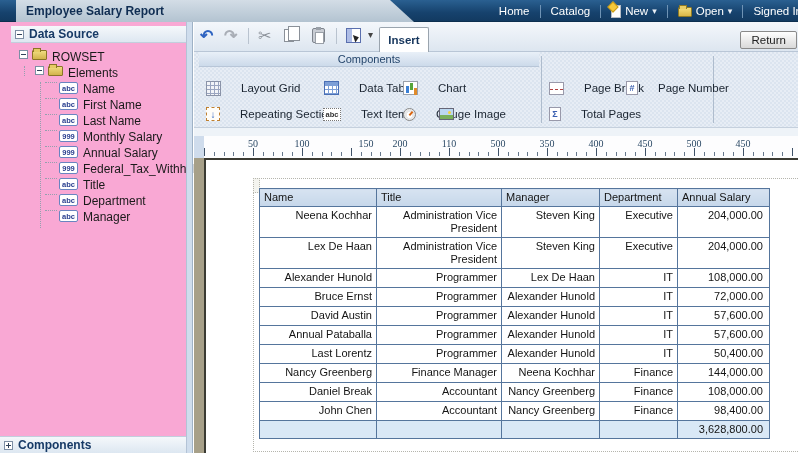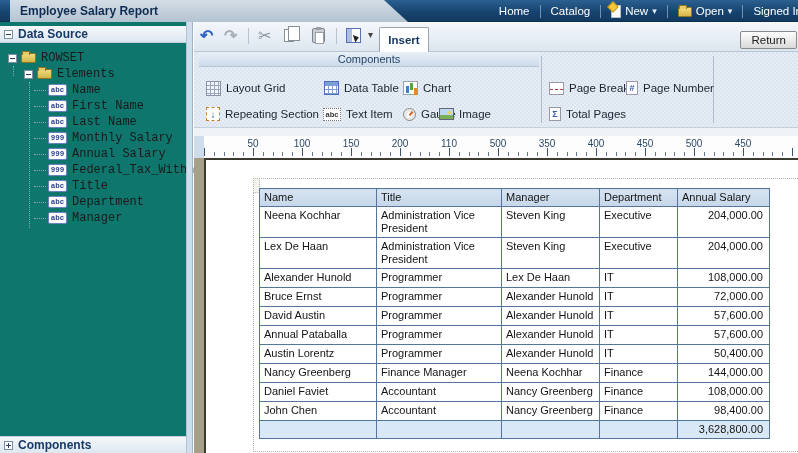--- a/index.html
+++ b/index.html
@@ -2,52 +2,52 @@
 <html><head>
 <meta charset="utf-8">
 <style>
   * { margin:0; padding:0; box-sizing:border-box; }
   html,body { width:798px; height:453px; overflow:hidden;
     font-family:"Liberation Sans", sans-serif; background:#fff; }
 
   
   .topbar { position:absolute; left:0; top:0; width:798px; height:22px;
     background:linear-gradient(#2a6091,#16426d 60%,#123a61); border-bottom:1px solid #0d2f4f; }
-  .title-tab { position:absolute; left:10px; top:0; width:400px; height:36px;
+  .title-tab { position:absolute; left:16px; top:0; width:400px; height:36px;
     background:linear-gradient(#d3dde6,#a9bbca 80%,#9cafc0);
     clip-path:polygon(0 0, 374px 0, 398px 22px, 0 22px); }
   .title-tab span { display:block; padding:4px 0 0 10px; font-size:12px; font-weight:bold; color:#0f2d52; }
   .topnav { position:absolute; right:-14px; top:0; height:22px; display:flex; align-items:center; gap:0; color:#fff; }
   .topnav .navitem { display:flex; align-items:center; gap:4px; font-size:11.5px; padding:0 10px; white-space:nowrap; }
   .topnav .navsep { width:1px; height:13px; background:#6f93b5; }
   .doc-ic { position:relative; width:10px; height:13px; background:#fdfdfd; border:1px solid #b5bcc6; }
   .doc-ic::after { content:""; position:absolute; left:-3px; top:-3px; width:6px; height:6px;
     background:#f5c93a; transform:rotate(45deg); border:1px solid #c79a18; }
   .folder-ic { position:relative; width:14px; height:10px; margin-top:2px;
     background:linear-gradient(#f2dd7e,#d9b648); border:1px solid #8f7a25; border-radius:1px; }
   .folder-ic::before { content:""; position:absolute; left:0; top:-3px; width:6px; height:3px;
     background:#e8cd66; border:1px solid #8f7a25; border-bottom:none; }
   .chev-w { font-size:9px; color:#e8eef5; }
 
   
-  .sidebar { position:absolute; left:0; top:22px; width:186px; bottom:0; background:#0f766e; }
+  .sidebar { position:absolute; left:0; top:22px; width:186px; bottom:0; background:#f9a8d4;padding-left:11px; }
   .side-scroll { position:absolute; left:186px; top:22px; width:7px; bottom:0;
     background:#cfdded; border-left:1px solid #b3c3d6; border-right:1px solid #9fb2c6; }
   .acc-header { display:flex; align-items:center; gap:5px; height:17px; padding-left:4px;
     background:linear-gradient(#f5f8fb,#dde7f1); border-bottom:1px solid #c2cedd;
     font-size:12px; font-weight:bold; color:#173a66; }
   .acc-header.bottom { position:absolute; left:0; bottom:0; width:100%;
     border-top:1px solid #c2cedd; border-bottom:none; }
   .expbox { width:9px; height:9px; background:#fff; border:1px solid #7c8ea4; position:relative; flex:none; }
   .expbox::before, .expbox.plus::after { content:""; position:absolute; background:#30425a; }
   .expbox::before { left:1px; right:1px; top:3px; height:1px; }
   .expbox.plus::after { top:1px; bottom:1px; left:3px; width:1px; }
 
   .tree { position:relative; padding-top:7px; }
-  .trow { display:flex; align-items:center; height:16px; font-size:12px; color:#1a1a1a; white-space:nowrap;font-family:Liberation Mono, monospace; }
+  .trow { display:flex; align-items:flex-start; height:16px; font-size:12px; color:#1a1a1a; white-space:nowrap; }
   .trow .expbox { margin-right:4px; }
   .t-folder { position:relative; width:15px; height:10px; flex:none; margin-right:5px;
     background:linear-gradient(#f0dc80,#d2b34b); border:1px solid #8a7526; border-radius:1px; }
   .t-folder::before { content:""; position:absolute; left:0; top:-3px; width:6px; height:3px;
     background:#e6cb64; border:1px solid #8a7526; border-bottom:none; }
   .t-badge { flex:none; width:19px; height:12px; margin-right:5px; background:#fff;
     border:1px solid #6a84c0; border-radius:2px; font-size:7.5px; font-weight:bold; color:#2a3f8f;
     display:flex; align-items:center; justify-content:center; letter-spacing:0; }
   .lvl1 { padding-left:8px; } .lvl2 { padding-left:24px; }
   .lvl3 { padding-left:34px; }
@@ -88,21 +88,21 @@
   .ribbon { position:absolute; left:0; top:30px; width:100%; height:76px;
     background:#e7edf5;
     background-image:linear-gradient(45deg,#dbe4ef 25%,transparent 25%,transparent 75%,#dbe4ef 75%),
       linear-gradient(45deg,#dbe4ef 25%,transparent 25%,transparent 75%,#dbe4ef 75%);
     background-size:4px 4px; background-position:0 0,2px 2px;
     border-bottom:1px solid #c5d0dd; }
   .gsep { position:absolute; top:4px; bottom:4px; width:1px; background:#aebccd; }
   .ghead { position:absolute; top:0; height:15px; line-height:15px; text-align:center;
     font-size:11px; color:#24456b; background:linear-gradient(#e9f0f8,#ccdaea);
     border-bottom:1px solid #b8c6d8; }
-  .rb { position:absolute; display:flex; align-items:center; gap:5px; height:20px;
+  .rb { position:absolute; display:flex; align-items:center; gap:20px; height:20px;
     font-size:11.5px; color:#1a2430; white-space:nowrap; }
   .ric { flex:none; position:relative; }
 
   .ic-grid { width:15px; height:15px; border:1px solid #8a93a8; background:#f2f4f8;
     background-image:repeating-linear-gradient(to right,transparent 0 3px,#9aa5c0 3px 4px),
       repeating-linear-gradient(to bottom,transparent 0 3px,#9aa5c0 3px 4px); }
   .ic-table { width:15px; height:14px; border:1px solid #4a6fb5; background:#fff;
     background-image:linear-gradient(#7d9fd6 0 3px,transparent 3px),
       repeating-linear-gradient(to right,transparent 0 3px,#7d9fd6 3px 4px),
       repeating-linear-gradient(to bottom,transparent 0 3px,#7d9fd6 3px 4px); }
@@ -120,46 +120,46 @@
   .ic-image { width:15px; height:12px; border:1px solid #667;
     background:linear-gradient(#bcd8f0 0 58%, #7ab05a 58%); }
   .ic-image::after { content:""; position:absolute; right:2px; top:2px; width:3px; height:3px;
     border-radius:50%; background:#f5d43a; }
   .ic-pbreak { width:15px; height:13px; border:1px solid #99a; background:#fff; }
   .ic-pbreak::after { content:""; position:absolute; left:0; right:0; top:6px; border-top:1px dashed #b04040; }
   .ic-page { width:12px; height:14px; border:1px solid #99a; background:#fff;
     font-size:9px; line-height:13px; text-align:center; color:#3a5fb0; font-weight:bold; }
 
   .gapstrip { position:absolute; left:0; top:106px; width:100%; height:8px; background:#eef3f8; }
-  .ruler { position:absolute; left:0; top:114px; width:100%; height:22px; background:#fdfdfe; }
+  .ruler { position:absolute; left:0; top:114px; width:100%; height:22px; background:#fdfdfe;font-family:Liberation Serif, serif; }
   .ruler-corner { position:absolute; left:0; top:0; width:10px; height:22px; background:#cfdcec; }
   .ticks-minor { position:absolute; left:10px; right:0; bottom:2px; height:4px;
     background:repeating-linear-gradient(to right,#66788c 0 1px,transparent 1px 9.8px); }
   .ticks-major { position:absolute; left:10px; right:0; bottom:2px; height:8px;
     background:repeating-linear-gradient(to right,#3f5268 0 1px,transparent 1px 49px); }
   .rnum { position:absolute; top:2px; width:30px; text-align:center; font-size:10px; color:#2c4a66; }
-  .rnum:nth-of-type(1){left:44px}.rnum:nth-of-type(2){left:93px}.rnum:nth-of-type(3){left:142px}
+  .rnum:nth-of-type(1){left:44px}.rnum:nth-of-type(2){left:93px}.rnum:nth-of-type(3){left:157px}
   .rnum:nth-of-type(4){left:191px}.rnum:nth-of-type(5){left:240px}.rnum:nth-of-type(6){left:289px}
   .rnum:nth-of-type(7){left:338px}.rnum:nth-of-type(8){left:387px}.rnum:nth-of-type(9){left:436px}
   .rnum:nth-of-type(10){left:485px}.rnum:nth-of-type(11){left:534px}
 
   .canvas { position:absolute; left:0; top:136px; width:100%; bottom:0; background:#a7a089; overflow:hidden; }
   .page { position:absolute; left:10px; top:0; width:calc(100% - 10px); height:100%;
     background:#fff; border-left:2px solid #3b3b33; border-top:2px solid #3b3b33; }
   .selrect { position:absolute; left:59px; top:20px; width:calc(100% - 57px); height:calc(100% - 21px);
     border:1px dotted #b5b5ad; }
   .selhandle { position:absolute; left:59px; top:20px; width:7px; height:15px;
     border:1px dotted #b5b5ad; background:#f4f4ef; }
 
   table.report { position:absolute; left:65px; top:30px; border-collapse:collapse;
     table-layout:fixed; font-size:11px; color:#141414; }
   table.report td, table.report th { border:1px solid #55759c; padding:2px 4px;
     vertical-align:top; line-height:13px; overflow:hidden; text-align:left; font-weight:normal; }
   table.report th { background:linear-gradient(#d7e3f1,#c6d7ea); height:17px; }
-  table.report td { height:19px; background:#fff; }
+  table.report td { height:19px; background:#fff;text-align:right; }
   table.report td.num { text-align:right; padding-right:6px; }
   table.report tr.total td { background:#d9e8f6; height:18px; }
 </style>
 </head>
 <body>
 
 <div class="topbar">
   <div class="title-tab">
     <span>Employee Salary Report</span>
   </div>
@@ -392,35 +392,35 @@
         <td class="num">57,600.00</td>
       </tr>
       <tr>
         <td>Annual Pataballa</td>
         <td>Programmer</td>
         <td>Alexander Hunold</td>
         <td>IT</td>
         <td class="num">57,600.00</td>
       </tr>
       <tr>
-        <td>Austin Lorentz</td>
+        <td>Last Lorentz</td>
         <td>Programmer</td>
         <td>Alexander Hunold</td>
         <td>IT</td>
         <td class="num">50,400.00</td>
       </tr>
       <tr>
         <td>Nancy Greenberg</td>
         <td>Finance Manager</td>
         <td>Neena Kochhar</td>
         <td>Finance</td>
         <td class="num">144,000.00</td>
       </tr>
       <tr>
-        <td>Daniel Faviet</td>
+        <td>Daniel Break</td>
         <td>Accountant</td>
         <td>Nancy Greenberg</td>
         <td>Finance</td>
         <td class="num">108,000.00</td>
       </tr>
       <tr>
         <td>John Chen</td>
         <td>Accountant</td>
         <td>Nancy Greenberg</td>
         <td>Finance</td>

